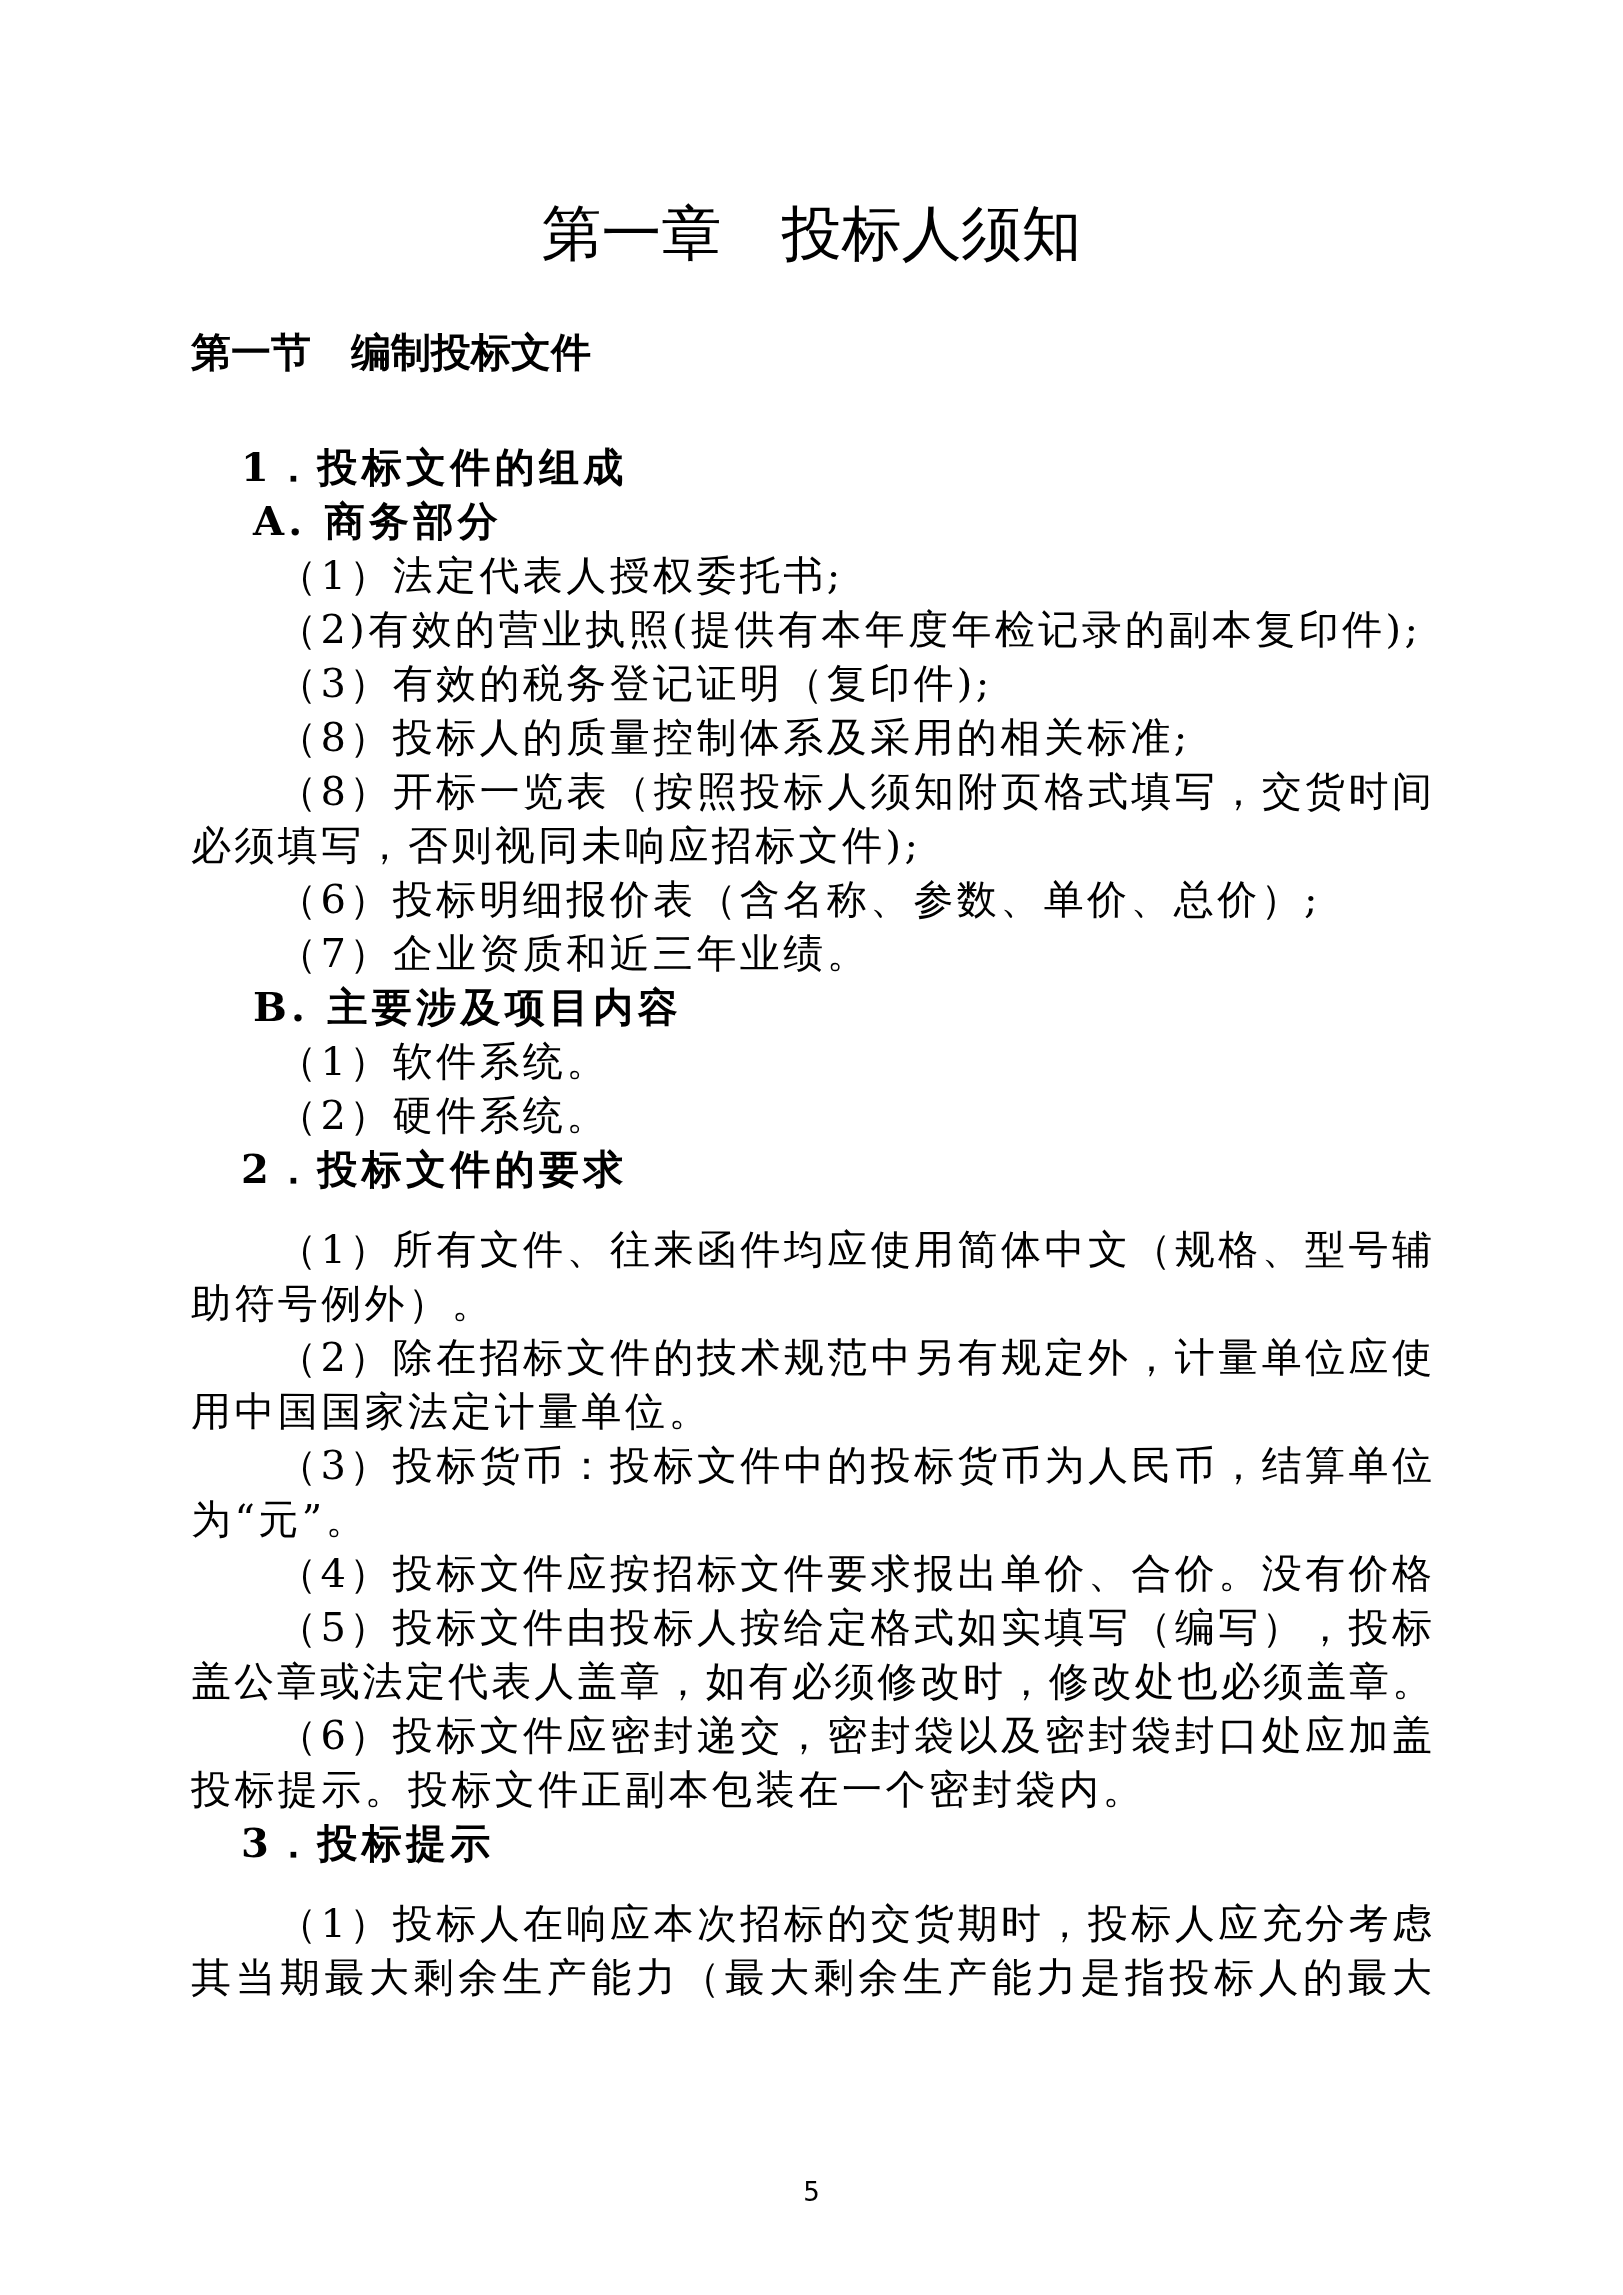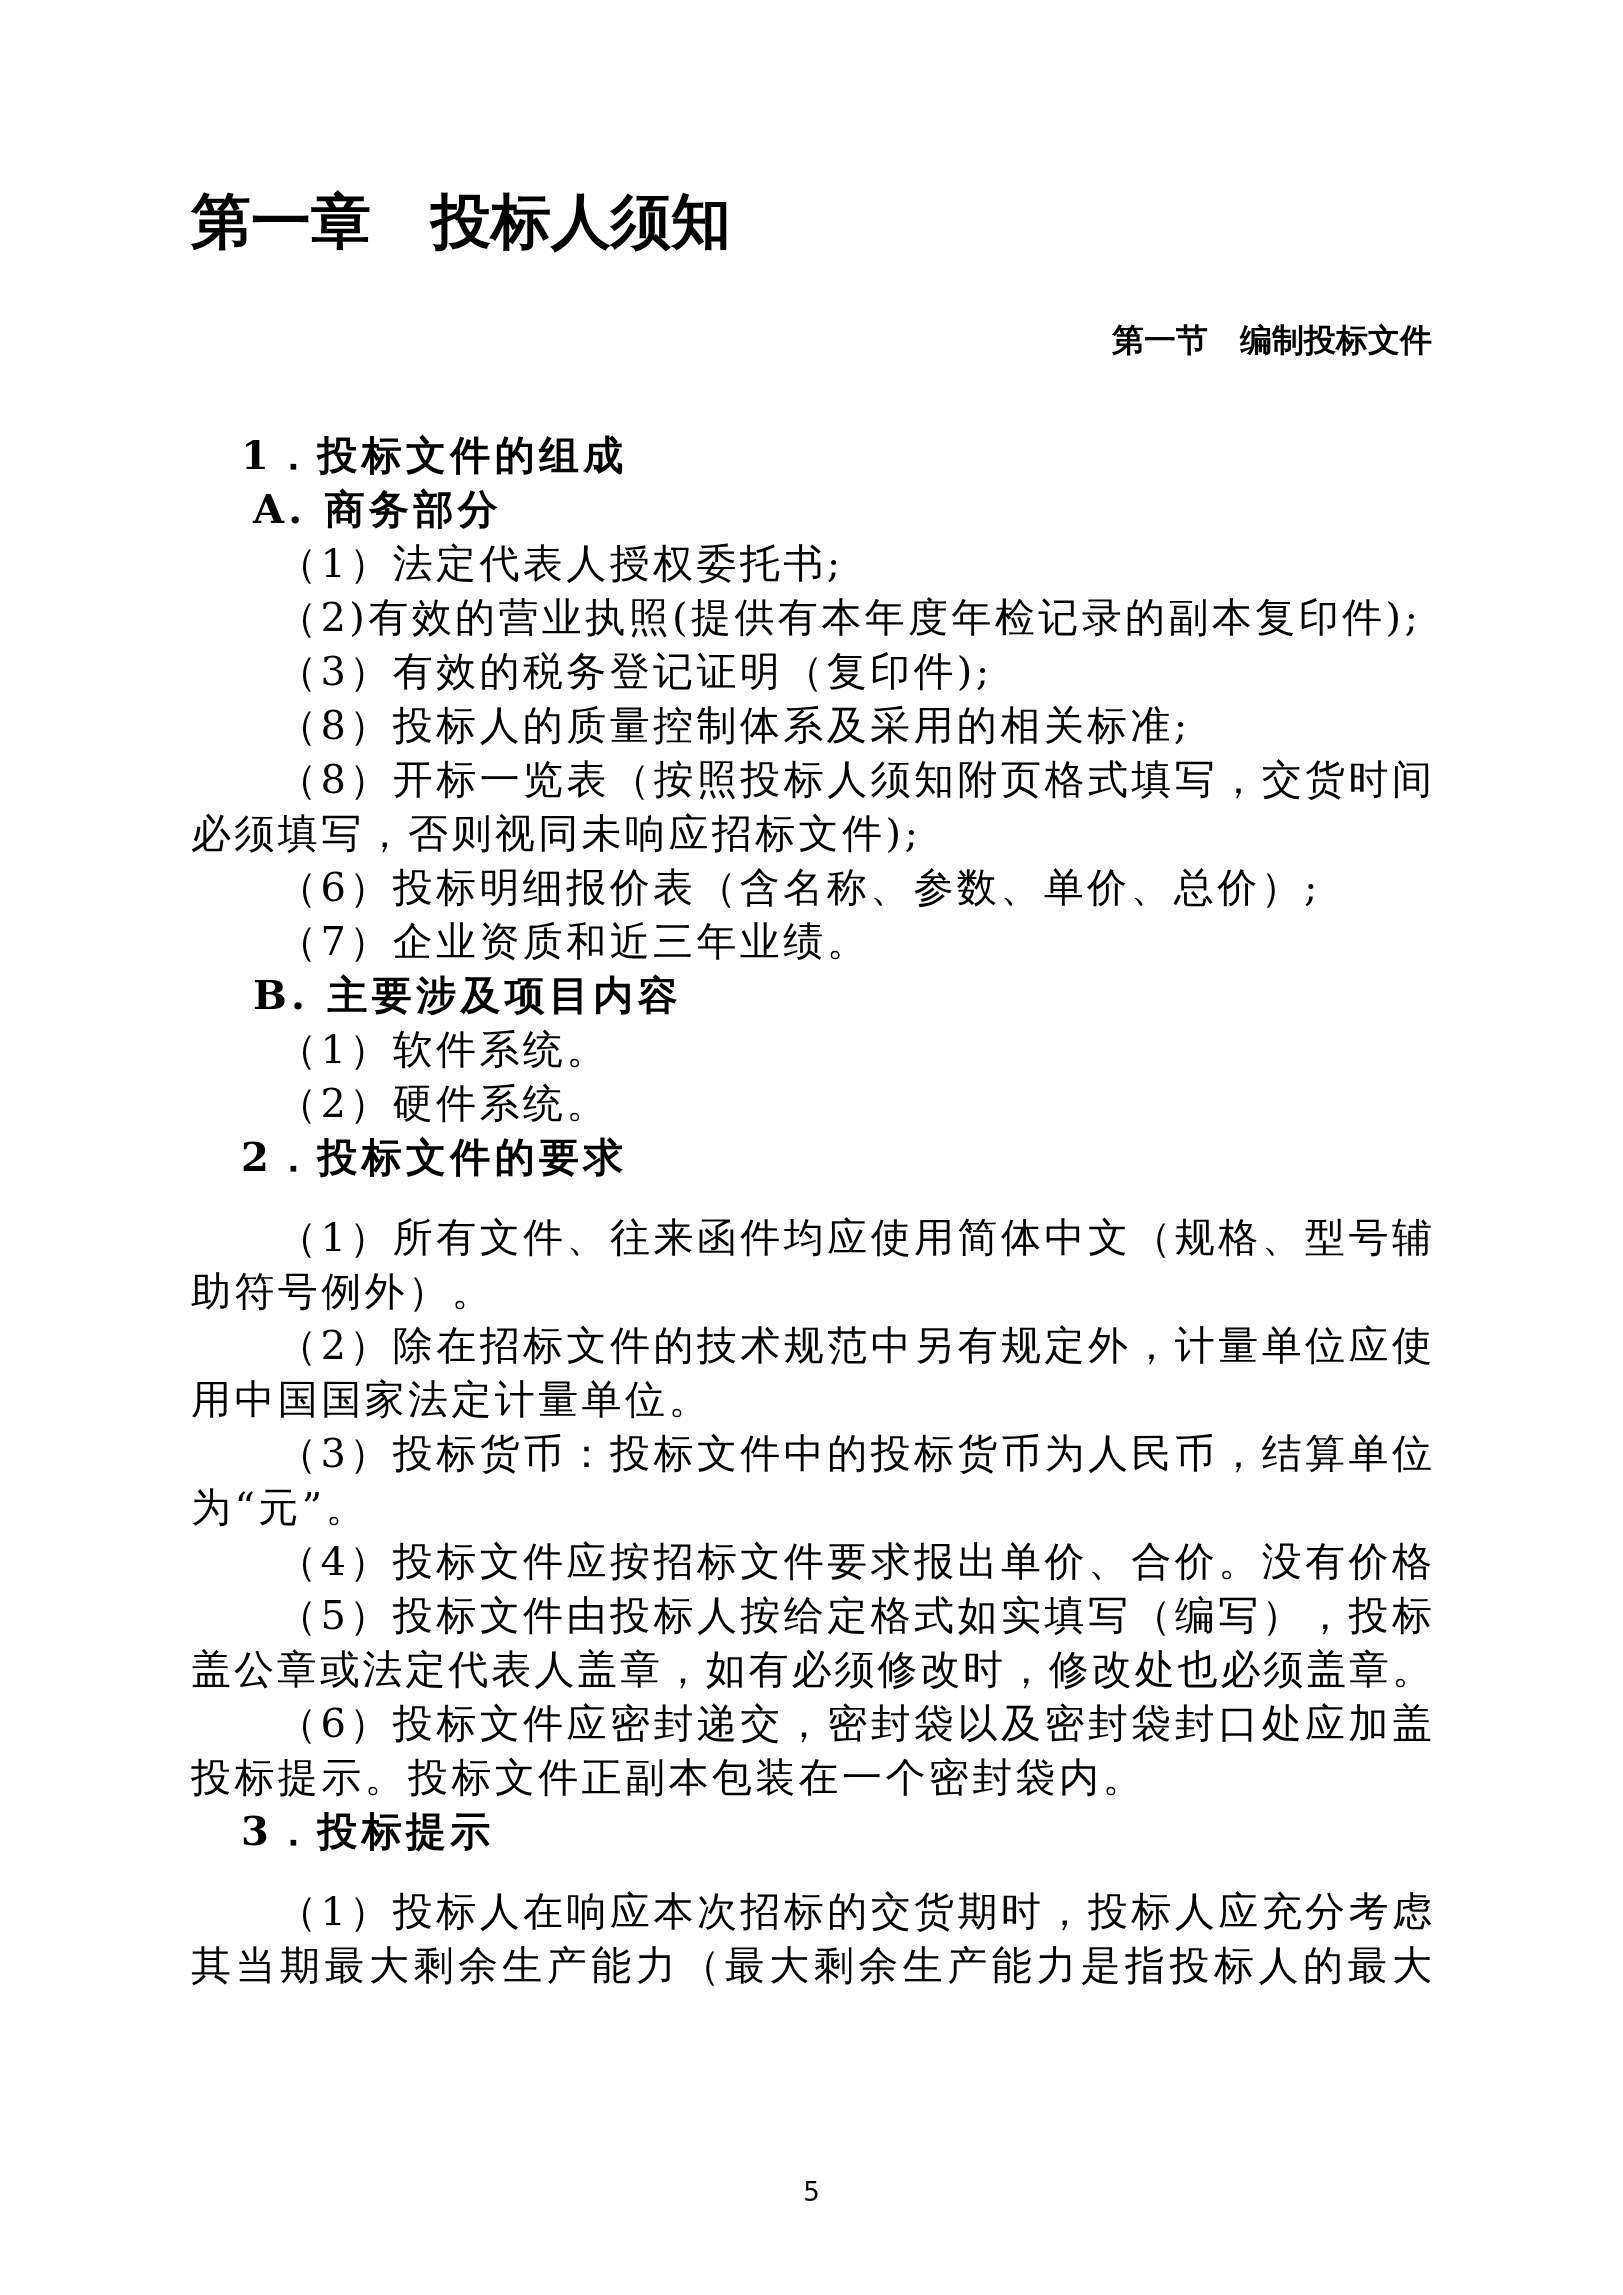--- a/index.html
+++ b/index.html
@@ -8,34 +8,35 @@
     width: 1623px;
     height: 2295px;
     margin: 0 auto;
     background: #ffffff;
     box-sizing: border-box;
     padding: 185px 191px 0 191px;
     color: #000000;
     overflow: hidden;
   }
   .title {
-    margin: 0;
+    margin: 12px;
     font-family: "DejaVu Serif", "Liberation Serif", serif;
-    font-weight: bold;
+    font-weight: normal;
     font-size: 60px;
     line-height: 72px;
+    text-align: center;
     white-space: nowrap;
   }
   .subtitle {
     margin: 57px 0 0 0;
     font-family: "DejaVu Sans", "Liberation Sans", sans-serif;
     font-weight: bold;
-    font-size: 32px;
+    font-size: 40px;
     line-height: 52px;
-    text-align: right;
+    text-align: left;
     white-space: nowrap;
   }
   .doc-body {
     margin-top: 62px;
     font-family: "DejaVu Serif", "Liberation Serif", serif;
     font-size: 40px;
   }
   .ln {
     line-height: 54px;
     letter-spacing: 3.4px;

